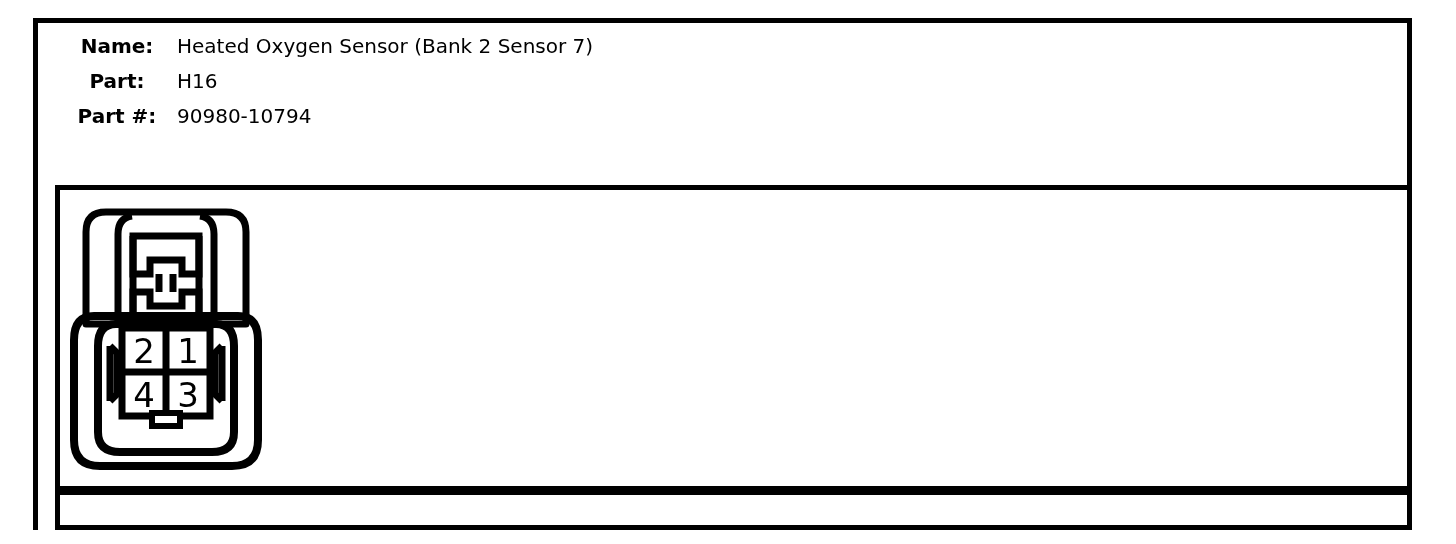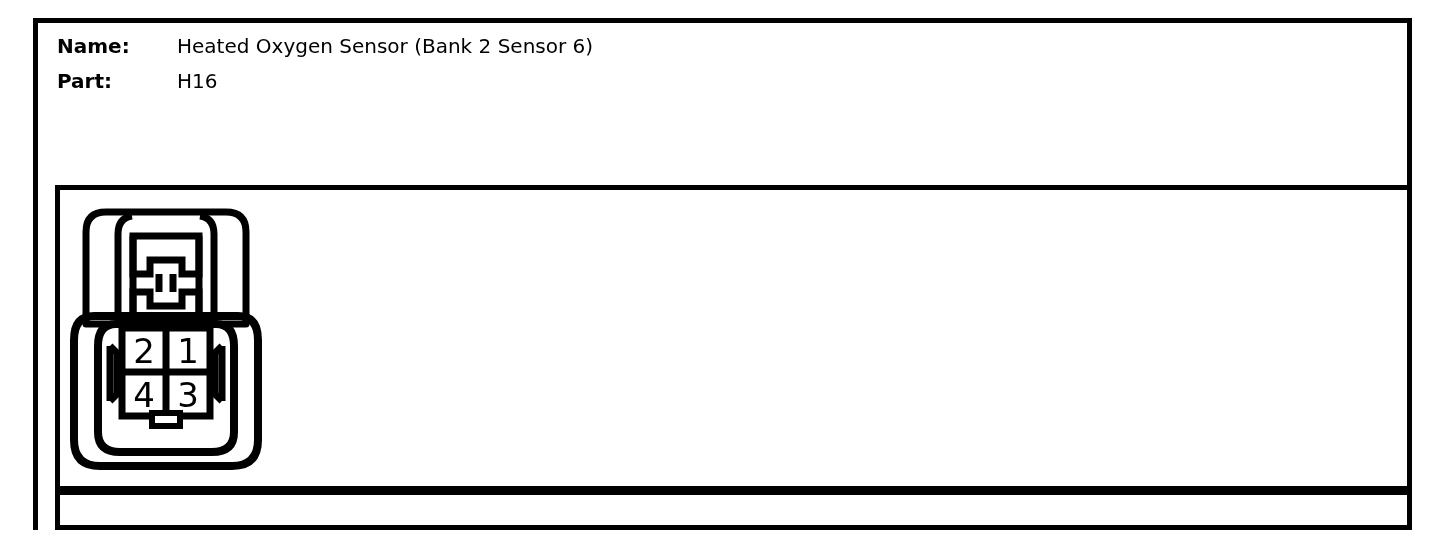--- a/index.html
+++ b/index.html
@@ -11,20 +11,21 @@
     width: 1456px;
     height: 544px;
     font-family: "DejaVu Sans", sans-serif;
     overflow: hidden;
   }
   #page {
     position: relative;
     width: 1456px;
     height: 544px;
     background: #ffffff;
+    text-align: center;
   }
 
   
   #outer-frame {
     position: absolute;
     left: 33px;
     top: 18px;
     width: 1379px;
     height: 512px;
     border-left: 5px solid #000;
@@ -127,28 +128,32 @@
 <body>
 
 <div id="page">
 
   <div id="outer-frame"></div>
 
   <div id="info-block">
 
     <div class="info-row">
       <span class="info-label">Name:</span>
-      <span class="info-value">Heated Oxygen Sensor (Bank 2 Sensor 6)</span>
+      <span class="info-value">Heated Oxygen Sensor (Bank 2 Sensor 7)</span>
     </div>
 
     <div class="info-row">
       <span class="info-label">Part:</span>
       <span class="info-value">H16</span>
     </div>
 
+    <div class="info-row">
+      <span class="info-label">Part #:</span>
+      <span class="info-value">90980-10794</span>
+    </div>
 
 
   </div>
 
   <div id="diagram-panel">
 
     <div id="connector-drawing">
       <svg id="connector-svg" width="260" height="295" viewBox="0 0 260 295" xmlns="http://www.w3.org/2000/svg">
 
         <g fill="none" stroke="#000" stroke-width="7" stroke-linejoin="round">

